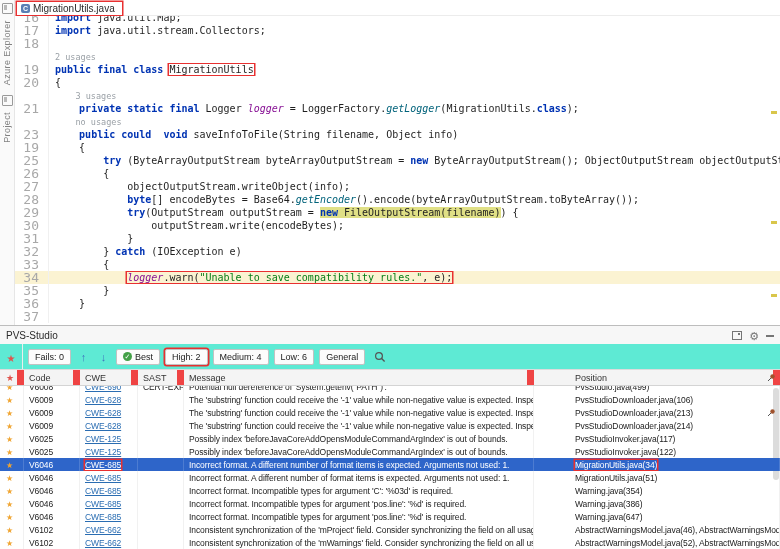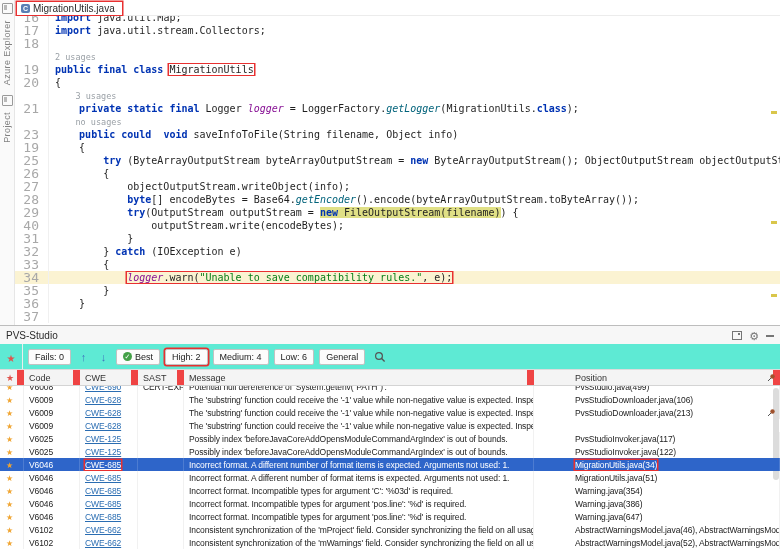--- a/index.html
+++ b/index.html
@@ -171,21 +171,21 @@
   </div>
             <div class="line">
     <span class="gutter-num">28</span>
     <span class="code-text"><span class="seg pl">            </span><span class="seg kw">byte</span><span class="seg pl">[] encodeBytes = Base64.</span><span class="seg mi">getEncoder</span><span class="seg pl">().encode(byteArrayOutputStream.toByteArray());</span></span>
   </div>
             <div class="line">
     <span class="gutter-num">29</span>
     <span class="code-text"><span class="seg pl">            </span><span class="seg kw">try</span><span class="seg pl">(OutputStream outputStream = </span><span class="seg hl"><span class="seg kw">new </span><span class="seg pl">FileOutputStream(filename)</span></span><span class="seg pl">) {</span></span>
   </div>
             <div class="line">
-    <span class="gutter-num">40</span>
+    <span class="gutter-num">30</span>
     <span class="code-text"><span class="seg pl">                outputStream.write(encodeBytes);</span></span>
   </div>
             <div class="line">
     <span class="gutter-num">31</span>
     <span class="code-text"><span class="seg pl">            }</span></span>
   </div>
             <div class="line">
     <span class="gutter-num">32</span>
     <span class="code-text"><span class="seg pl">        } </span><span class="seg kw">catch </span><span class="seg pl">(IOException e)</span></span>
   </div>
@@ -331,20 +331,23 @@
         <div class="row">
     <span class="cell col-star">
             <span class="star"></span>
           </span>
     <span class="cell col-code">V6009</span>
     <span class="cell col-cwe">
             <span class="cwe-link">CWE-628</span>
           </span>
     <span class="cell col-sast"></span>
     <span class="cell col-msg">The 'substring' function could receive the '-1' value while non-negative value is expected. Inspect argument: 2.</span>
+    <span class="cell col-pos">
+            <span class="pos-text">PvsStudioDownloader.java(214)</span>
+          </span>
 
   </div>
         <div class="row">
     <span class="cell col-star">
             <span class="star"></span>
           </span>
     <span class="cell col-code">V6025</span>
     <span class="cell col-cwe">
             <span class="cwe-link">CWE-125</span>
           </span>

